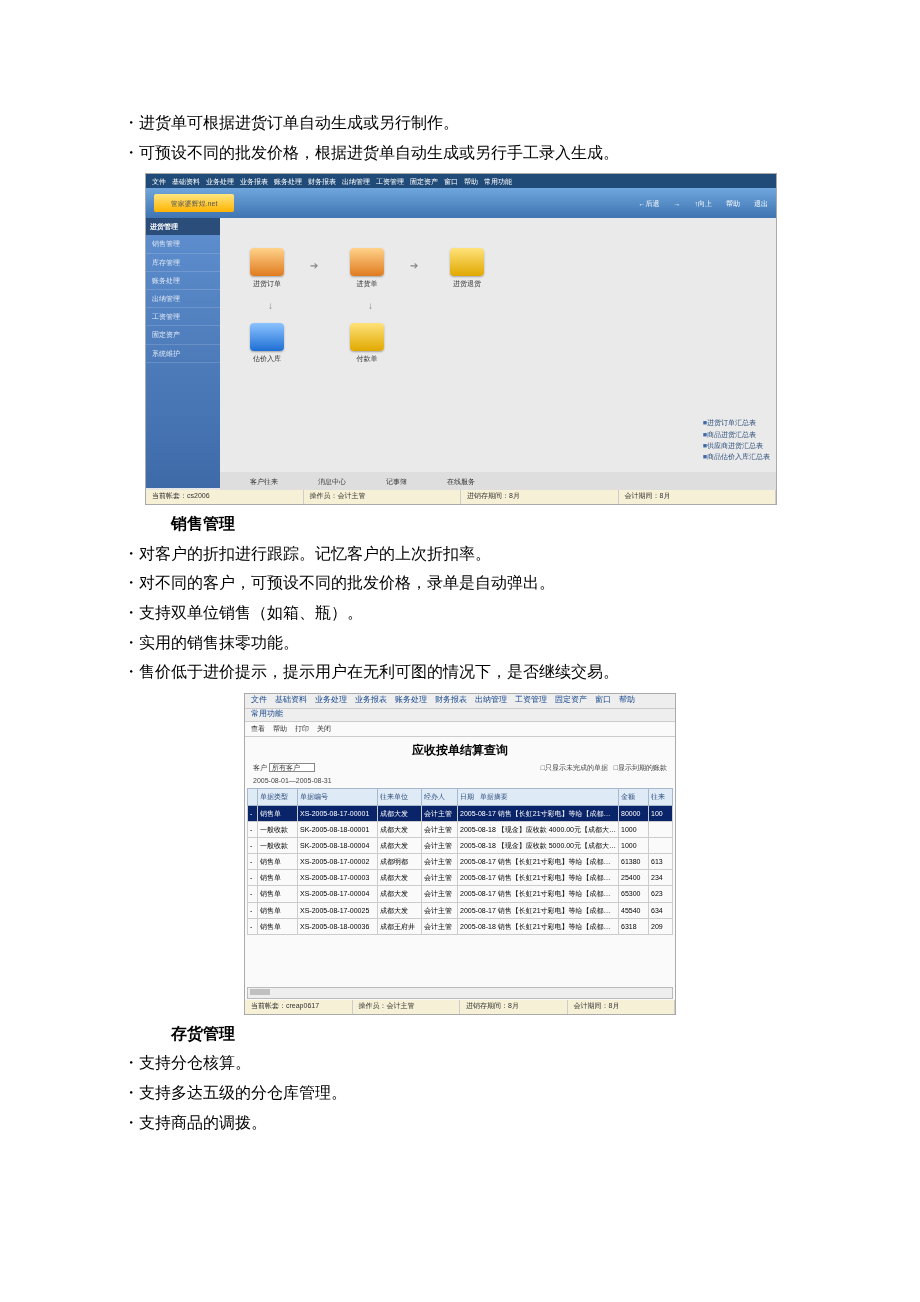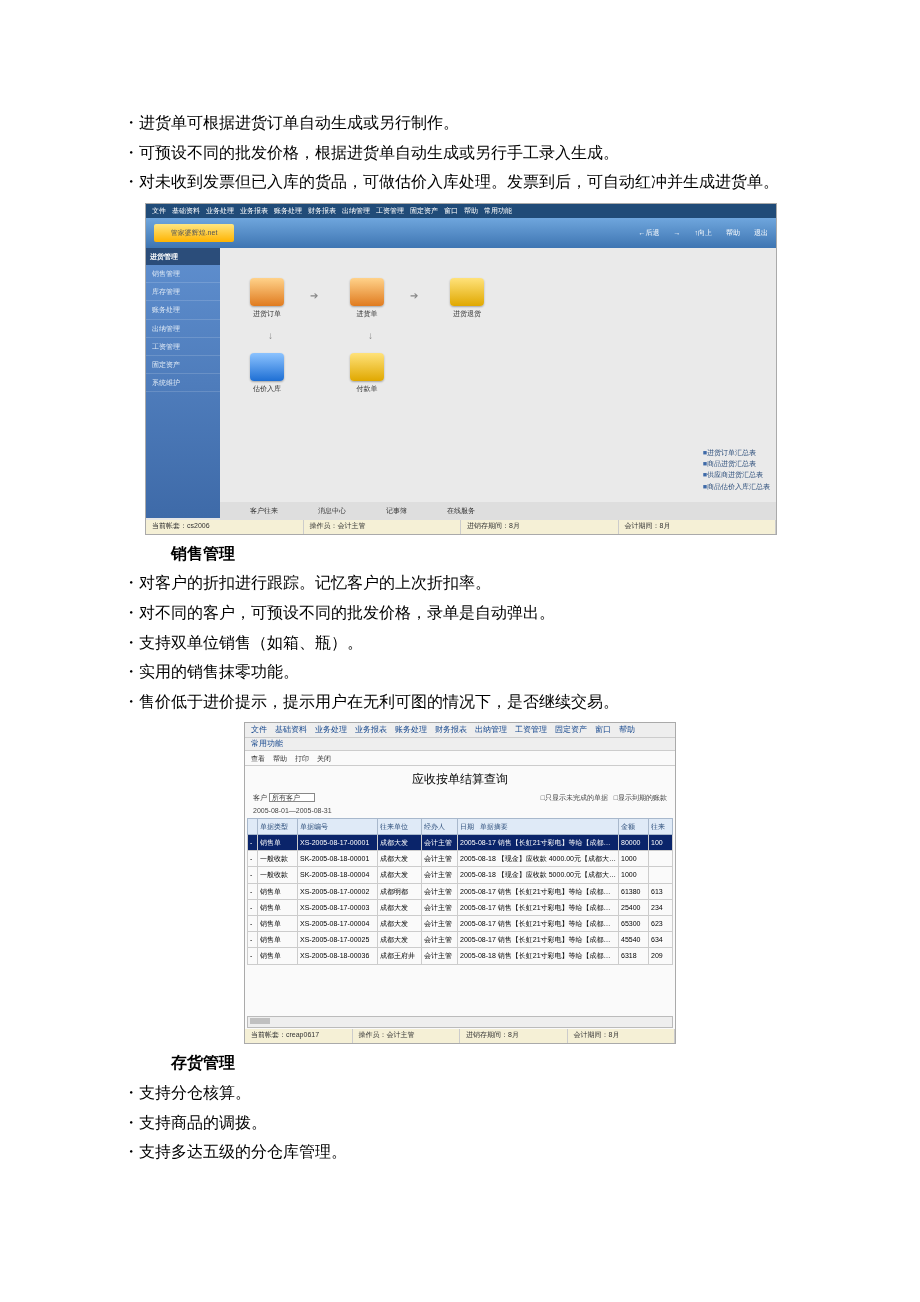--- a/index.html
+++ b/index.html
@@ -152,21 +152,21 @@
     padding: 0 6px;
     font-size: 8px;
     border-bottom:1px solid #ccc;
   }
   .shot2 .toolbar2 {
     height: 14px;
     display: flex; gap: 8px; align-items:center; padding:0 6px;
     font-size: 7px; color:#333; border-bottom:1px solid #ccc;
   }
   .shot2 .title2 {
-    text-align:center; font-size:12px; font-weight:normal; padding:4px 0 2px;
+    text-align:center; font-size:12px; font-weight:bold; padding:4px 0 2px;
   }
   .shot2 .filter-row {
     display:flex; justify-content:space-between; padding:0 8px 2px; font-size:7px; color:#444;
   }
   .shot2 .filter-row .cb::before { content:"\25A1 "; }
   .shot2 table {
     border-collapse: collapse; width: calc(100% - 4px); margin: 0 2px;
     font-size: 7px; table-layout: fixed;
   }
   .shot2 th {
@@ -188,21 +188,20 @@
   }
   .shot2 .hscroll .thumb { position:absolute; left:2px; top:1px; width:20px; height:6px; background:#c0c0c0; }
 </style>
 </head>
 <body>
 
 <div class="page">
 
   <p class="para indent">・进货单可根据进货订单自动生成或另行制作。</p>
   <p class="para indent">・可预设不同的批发价格，根据进货单自动生成或另行手工录入生成。</p>
-  <p class="para indent">・对未收到发票但已入库的货品，可做估价入库处理。发票到后，可自动红冲并生成进货单。</p>
 
   <div class="shot1">
     <div class="menubar">
       <span>文件</span>
       <span>基础资料</span>
       <span>业务处理</span>
       <span>业务报表</span>
       <span>账务处理</span>
       <span>财务报表</span>
       <span>出纳管理</span>
@@ -424,16 +423,16 @@
     <div class="status2">
       <div>当前帐套：creap0617</div>
       <div>操作员：会计主管</div>
       <div>进销存期间：8月</div>
       <div>会计期间：8月</div>
     </div>
   </div>
 
   <div class="heading">存货管理</div>
   <p class="para indent">・支持分仓核算。</p>
+  <p class="para indent">・支持多达五级的分仓库管理。</p>
   <p class="para indent">・支持商品的调拨。</p>
-  <p class="para indent">・支持多达五级的分仓库管理。</p>
 
 </div>
 
 </body></html>

